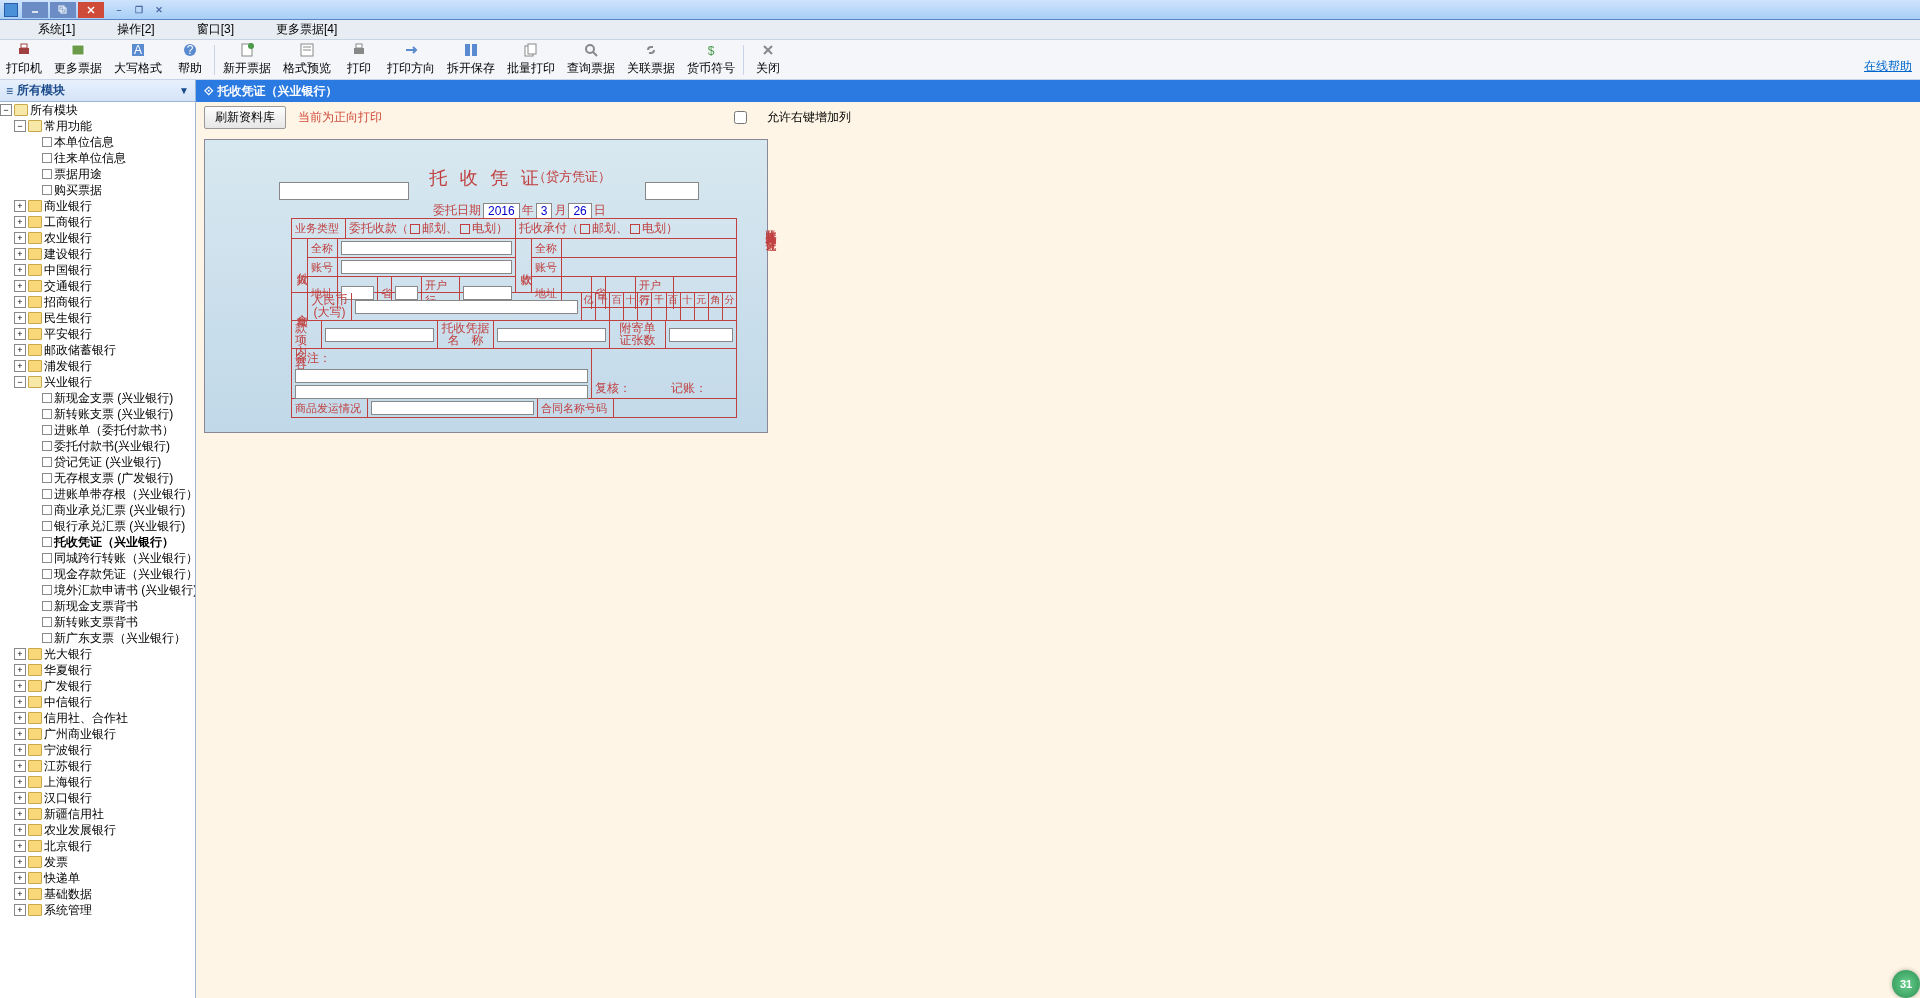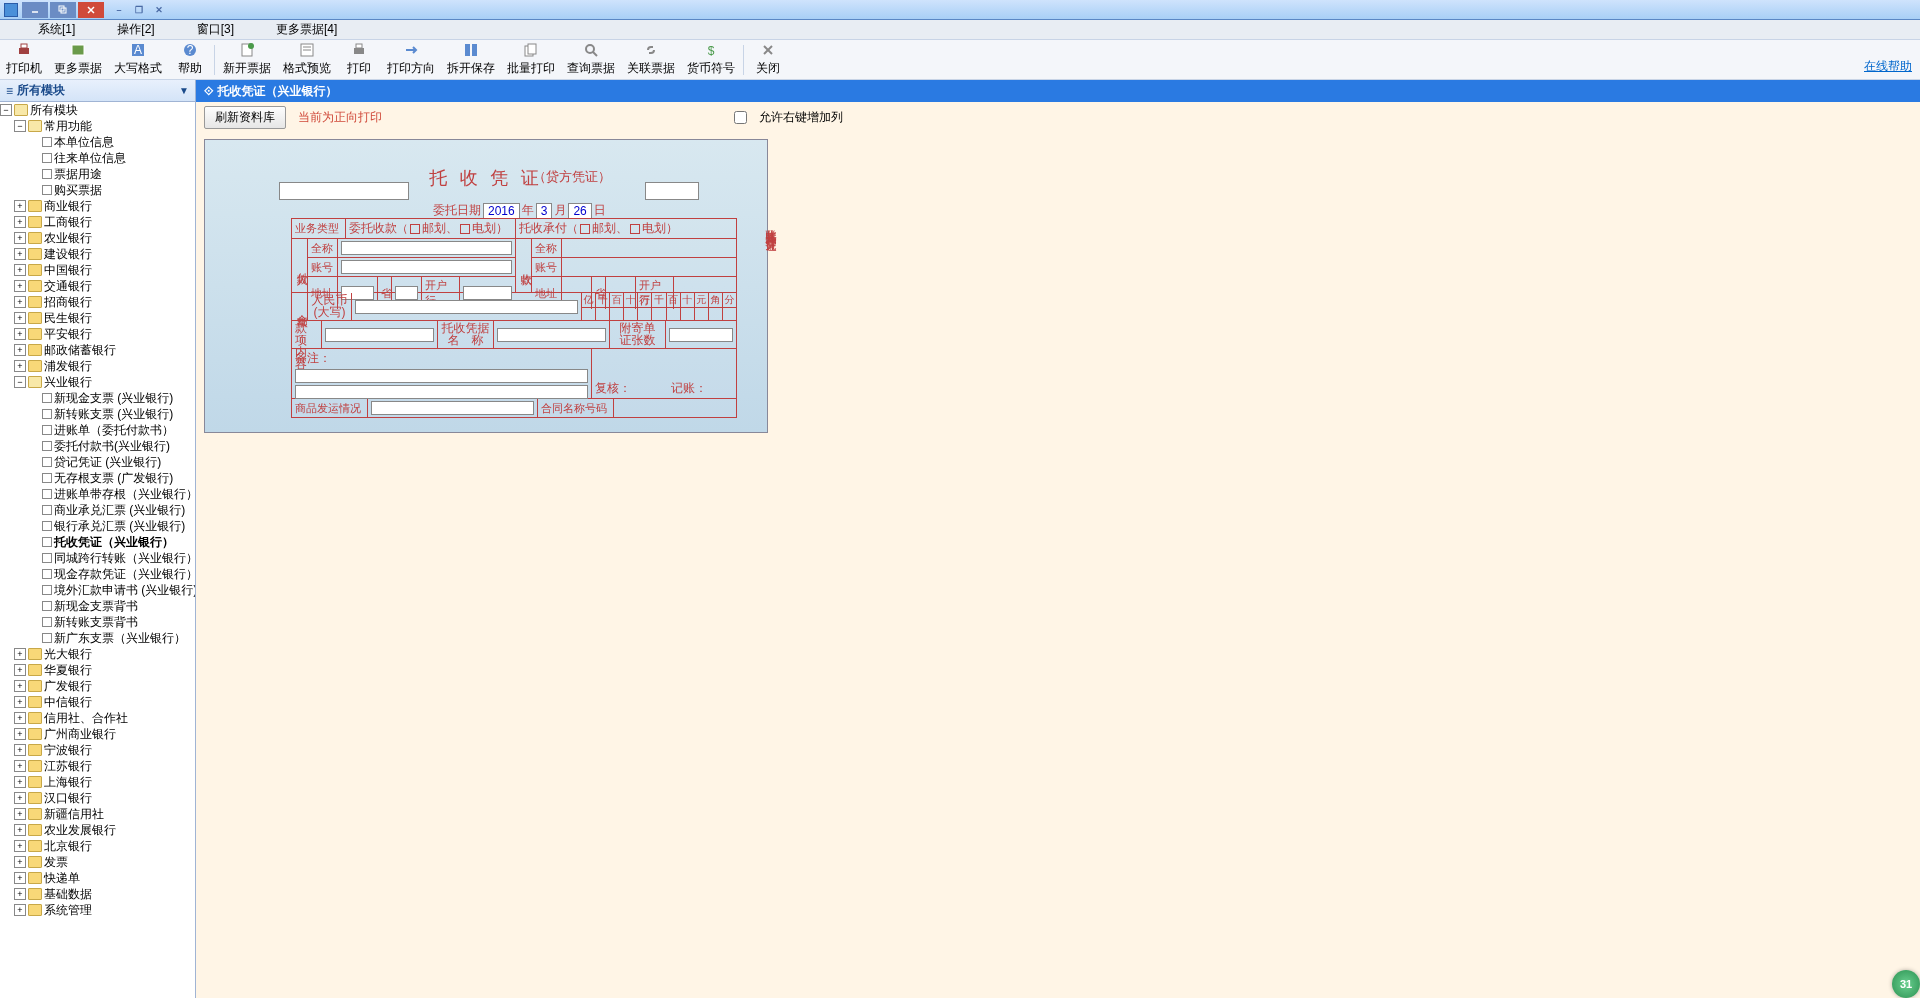--- a/index.html
+++ b/index.html
@@ -43,21 +43,21 @@
 .indent { display: inline-block; flex-shrink:0; }
 
 .content { flex: 1; background: #fff5e6; display: flex; flex-direction: column; overflow:auto; }
 .content-title { background: #2a7ae2; color: #fff; height: 22px; display: flex; align-items: center; padding: 0 8px; font-weight: bold; }
 .hint-row { padding: 6px 8px; display: flex; align-items: center; gap: 16px; flex-wrap:wrap; }
 .hint-row .blue { color: #0066cc; }
 .hint-row a { color: #0066cc; text-decoration: underline; cursor: pointer; }
 .action-row { padding: 4px 8px; display: flex; align-items: center; gap: 12px; }
 .btn { background: linear-gradient(#fdfdfd,#e6e6e6); border: 1px solid #999; padding: 2px 10px; cursor: pointer; border-radius:2px; }
 .red-text { color: #d04a3a; }
-.chk { display: flex; align-items: center; gap: 12px; margin-left: 340px; }
+.chk { display: flex; align-items: center; gap: 20px; margin-left: 340px; }
 .chk input { width:13px; height:13px; }
 
 .form-area { margin: 6px 8px; width: 564px; height: 294px; background: linear-gradient(#d8e8f0, #c0d8e8); border: 1px solid #889; padding: 8px; position: relative; }
 .form-inner { position: relative; width:100%; height:100%;margin-top:18px; }
 .form-title { text-align: center; color: #c04040; font-size: 18px; font-family: SimSun; letter-spacing:4px; }
 .form-subtitle { position:absolute; top:2px; left:320px; color:#c04040; font-size:13px; font-family:SimSun; }
 .input-white { background: #fff; border: 1px solid #888; height: 18px; position: absolute; }
 .form-table { position: absolute; top: 52px; left: 78px; width: 446px; border: 1px solid #c04040; background: rgba(255,255,255,0.05); }
 .ft-row { display: flex; border-bottom: 1px solid #c04040; }
 .ft-row:last-child{ border-bottom:none; }

